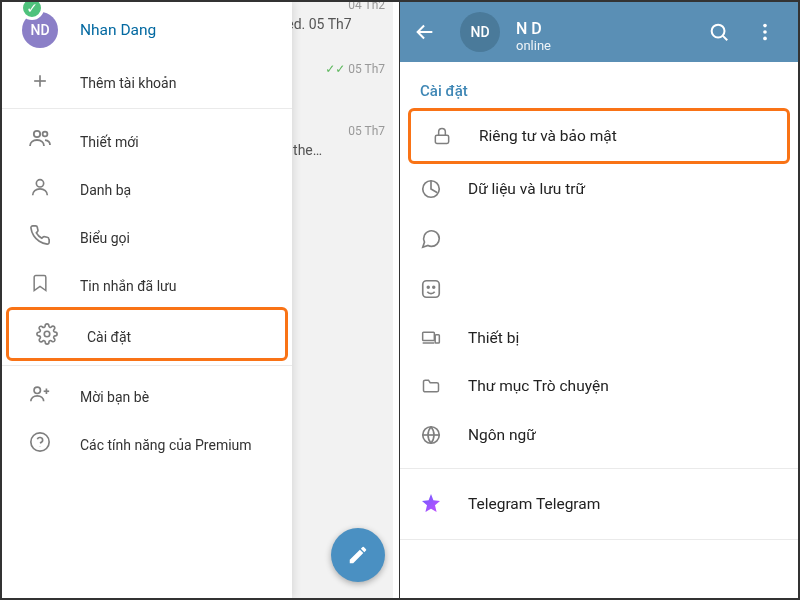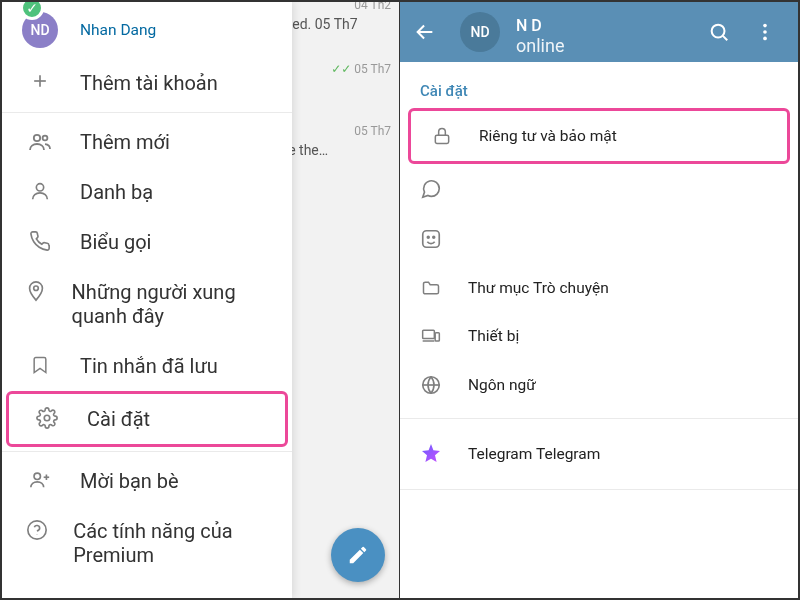--- a/index.html
+++ b/index.html
@@ -28,21 +28,21 @@
   .sidebar {
     width: 290px;
     height: 100%;
     background: #fff;
     position: relative;
     z-index: 2;
     box-shadow: 2px 0 8px rgba(0,0,0,0.1);
   }
   .chat-bg {
     position: absolute;
-    right: 0;
+    right: 6px;
     top: 0;
     width: 110px;
     height: 100%;
     background: #f2f2f2;
     z-index: 1;
   }
   .chat-bg .msg-row {
     position: absolute;
     right: 8px;
     font-size: 12px;
@@ -87,40 +87,40 @@
     color: #fff;
     display: flex;
     align-items: center;
     justify-content: center;
     font-size: 14px;
     font-weight: 500;
   }
   .account-name { font-size: 15.5px; color: #0369a1; }
   .menu-item {
     display: flex;
-    align-items: flex-start;
+    align-items: flex-end;
     padding: 13px 20px;
     gap: 22px;
-    font-size: 20px;
+    font-size: 14px;
     color: #333;
   }
   .menu-item .icon {
     width: 36px;
     display: flex;
     align-items: center;
     justify-content: center;
     color: #7f7f7f;
   }
   .divider {
     height: 1px;
     background: #eaeaea;
     margin: 4px 0;
   }
   .highlight-red {
-    border: 3px solid #ec4899;
+    border: 3px solid #f97316;
     border-radius: 6px;
     margin: 0 4px;
     padding-right: 50px;
   }
   .green-dot {
     position: absolute;
     top: -6px;
     left: 18px;
     width: 24px;
     height: 24px;
@@ -150,21 +150,21 @@
   }
   .header-avatar {
     width: 40px; height: 40px;
     border-radius: 50%;
     background: #4a7a9a;
     display: flex; align-items: center; justify-content: center;
     font-size: 14px; font-weight: 500;
   }
   .header-title-block { flex: 1; margin-top: 8px; }
   .header-title { font-size: 16px; font-weight: 500; }
-  .header-subtitle { font-size: 18px; opacity: 0.9; }
+  .header-subtitle { font-size: 13px; opacity: 0.9; }
   .header-icon { width: 30px; text-align: center; font-size: 20px; }
   .settings-scroll {
     flex: 1;
     overflow-y: auto;
     padding-top: 12px;
   }
   .section-title {
     color: #3f87b5;
     font-size: 15px;
     font-weight: 500;
@@ -224,47 +224,38 @@
 
       <div class="menu-item">
         <div class="icon">
           <svg width="24" height="24" viewBox="0 0 24 24" fill="none" stroke="#7f7f7f" stroke-width="1.8">
               <circle cx="9" cy="8" r="3.2"></circle>
               <path d="M2 20c0-3.5 3-6 7-6s7 2.5 7 6"></path>
               <circle cx="17" cy="8" r="2.4"></circle>
               <path d="M22 19c0-2.5-2-4.5-5-4.8"></path>
             </svg>
         </div>
-        <span>Thêm mới</span>
+        <span>Thiết mới</span>
       </div>
       <div class="menu-item">
         <div class="icon">
           <svg width="22" height="22" viewBox="0 0 24 24" fill="none" stroke="#7f7f7f" stroke-width="1.8">
               <circle cx="12" cy="8" r="4"></circle>
               <path d="M4 21c0-4 3.5-7 8-7s8 3 8 7"></path>
             </svg>
         </div>
         <span>Danh bạ</span>
       </div>
       <div class="menu-item">
         <div class="icon">
           <svg width="22" height="22" viewBox="0 0 24 24" fill="none" stroke="#7f7f7f" stroke-width="1.8">
               <path d="M22 16.9v3a2 2 0 0 1-2.2 2 19.8 19.8 0 0 1-8.6-3.1 19.5 19.5 0 0 1-6-6A19.8 19.8 0 0 1 2.1 4.2 2 2 0 0 1 4.1 2h3a2 2 0 0 1 2 1.7c.1.9.3 1.8.6 2.6a2 2 0 0 1-.5 2.1L8 9.6a16 16 0 0 0 6 6l1.2-1.2a2 2 0 0 1 2.1-.5c.8.3 1.7.5 2.6.6a2 2 0 0 1 1.7 2z"></path>
             </svg>
         </div>
         <span>Biểu gọi</span>
-      </div>
-      <div class="menu-item">
-        <div class="icon">
-          <svg width="22" height="22" viewBox="0 0 24 24" fill="none" stroke="#7f7f7f" stroke-width="1.8">
-              <circle cx="12" cy="9" r="2.5"></circle>
-              <path d="M12 2a7 7 0 0 0-7 7c0 5 7 13 7 13s7-8 7-13a7 7 0 0 0-7-7z"></path>
-            </svg>
-        </div>
-        <span>Những người xung quanh đây</span>
       </div>
       <div class="menu-item">
         <div class="icon">
           <svg width="20" height="22" viewBox="0 0 24 24" fill="none" stroke="#7f7f7f" stroke-width="1.8">
               <path d="M19 21l-7-5-7 5V5a2 2 0 0 1 2-2h10a2 2 0 0 1 2 2z"></path>
             </svg>
         </div>
         <span>Tin nhắn đã lưu</span>
       </div>
       <div class="menu-item highlight-red">
@@ -350,20 +341,29 @@
       <div class="setting-item highlight-red" style="margin:0 8px;">
         <div class="s-icon">
           <svg width="20" height="22" viewBox="0 0 24 24" fill="none" stroke="#7f7f7f" stroke-width="1.8">
               <rect x="4" y="11" width="16" height="10" rx="2"></rect>
               <path d="M8 11V7a4 4 0 0 1 8 0v4"></path>
             </svg>
         </div>
         <span>Riêng tư và bảo mật</span>
       </div>
 
+      <div class="setting-item">
+        <div class="s-icon">
+          <svg width="22" height="22" viewBox="0 0 24 24" fill="none" stroke="#7f7f7f" stroke-width="1.8">
+              <circle cx="12" cy="12" r="9"></circle>
+              <path d="M12 3v9l7 4"></path>
+            </svg>
+        </div>
+        <span>Dữ liệu và lưu trữ</span>
+      </div>
 
       <div class="setting-item">
         <div class="s-icon">
           <svg width="22" height="22" viewBox="0 0 24 24" fill="none" stroke="#7f7f7f" stroke-width="1.8">
               <path d="M21 11.5a8.5 8.5 0 0 1-8.5 8.5 8.4 8.4 0 0 1-3.8-.9L3 21l1.9-5.7A8.5 8.5 0 1 1 21 11.5z"></path>
             </svg>
         </div>
       </div>
 
       <div class="setting-item">
@@ -372,36 +372,36 @@
               <rect x="3" y="3" width="18" height="18" rx="4"></rect>
               <circle cx="9" cy="10" r="1" fill="#7f7f7f"></circle>
               <circle cx="15" cy="10" r="1" fill="#7f7f7f"></circle>
               <path d="M8 15s1.5 2 4 2 4-2 4-2"></path>
             </svg>
         </div>
       </div>
 
       <div class="setting-item">
         <div class="s-icon">
-          <svg width="22" height="20" viewBox="0 0 24 24" fill="none" stroke="#7f7f7f" stroke-width="1.8">
-              <path d="M3 7a2 2 0 0 1 2-2h4l2 3h8a2 2 0 0 1 2 2v7a2 2 0 0 1-2 2H5a2 2 0 0 1-2-2z"></path>
-            </svg>
-        </div>
-        <span>Thư mục Trò chuyện</span>
-      </div>
-
-      <div class="setting-item">
-        <div class="s-icon">
           <svg width="24" height="20" viewBox="0 0 24 24" fill="none" stroke="#7f7f7f" stroke-width="1.8">
               <rect x="2" y="5" width="14" height="10" rx="1"></rect>
               <line x1="2" y1="18" x2="16" y2="18"></line>
               <rect x="17" y="8" width="5" height="10" rx="1"></rect>
             </svg>
         </div>
         <span>Thiết bị</span>
+      </div>
+
+      <div class="setting-item">
+        <div class="s-icon">
+          <svg width="22" height="20" viewBox="0 0 24 24" fill="none" stroke="#7f7f7f" stroke-width="1.8">
+              <path d="M3 7a2 2 0 0 1 2-2h4l2 3h8a2 2 0 0 1 2 2v7a2 2 0 0 1-2 2H5a2 2 0 0 1-2-2z"></path>
+            </svg>
+        </div>
+        <span>Thư mục Trò chuyện</span>
       </div>
 
       <div class="setting-item">
         <div class="s-icon">
           <svg width="22" height="22" viewBox="0 0 24 24" fill="none" stroke="#7f7f7f" stroke-width="1.8">
               <circle cx="12" cy="12" r="9"></circle>
               <line x1="3" y1="12" x2="21" y2="12"></line>
               <path d="M12 3a14 14 0 0 1 0 18M12 3a14 14 0 0 0 0 18"></path>
             </svg>
         </div>

